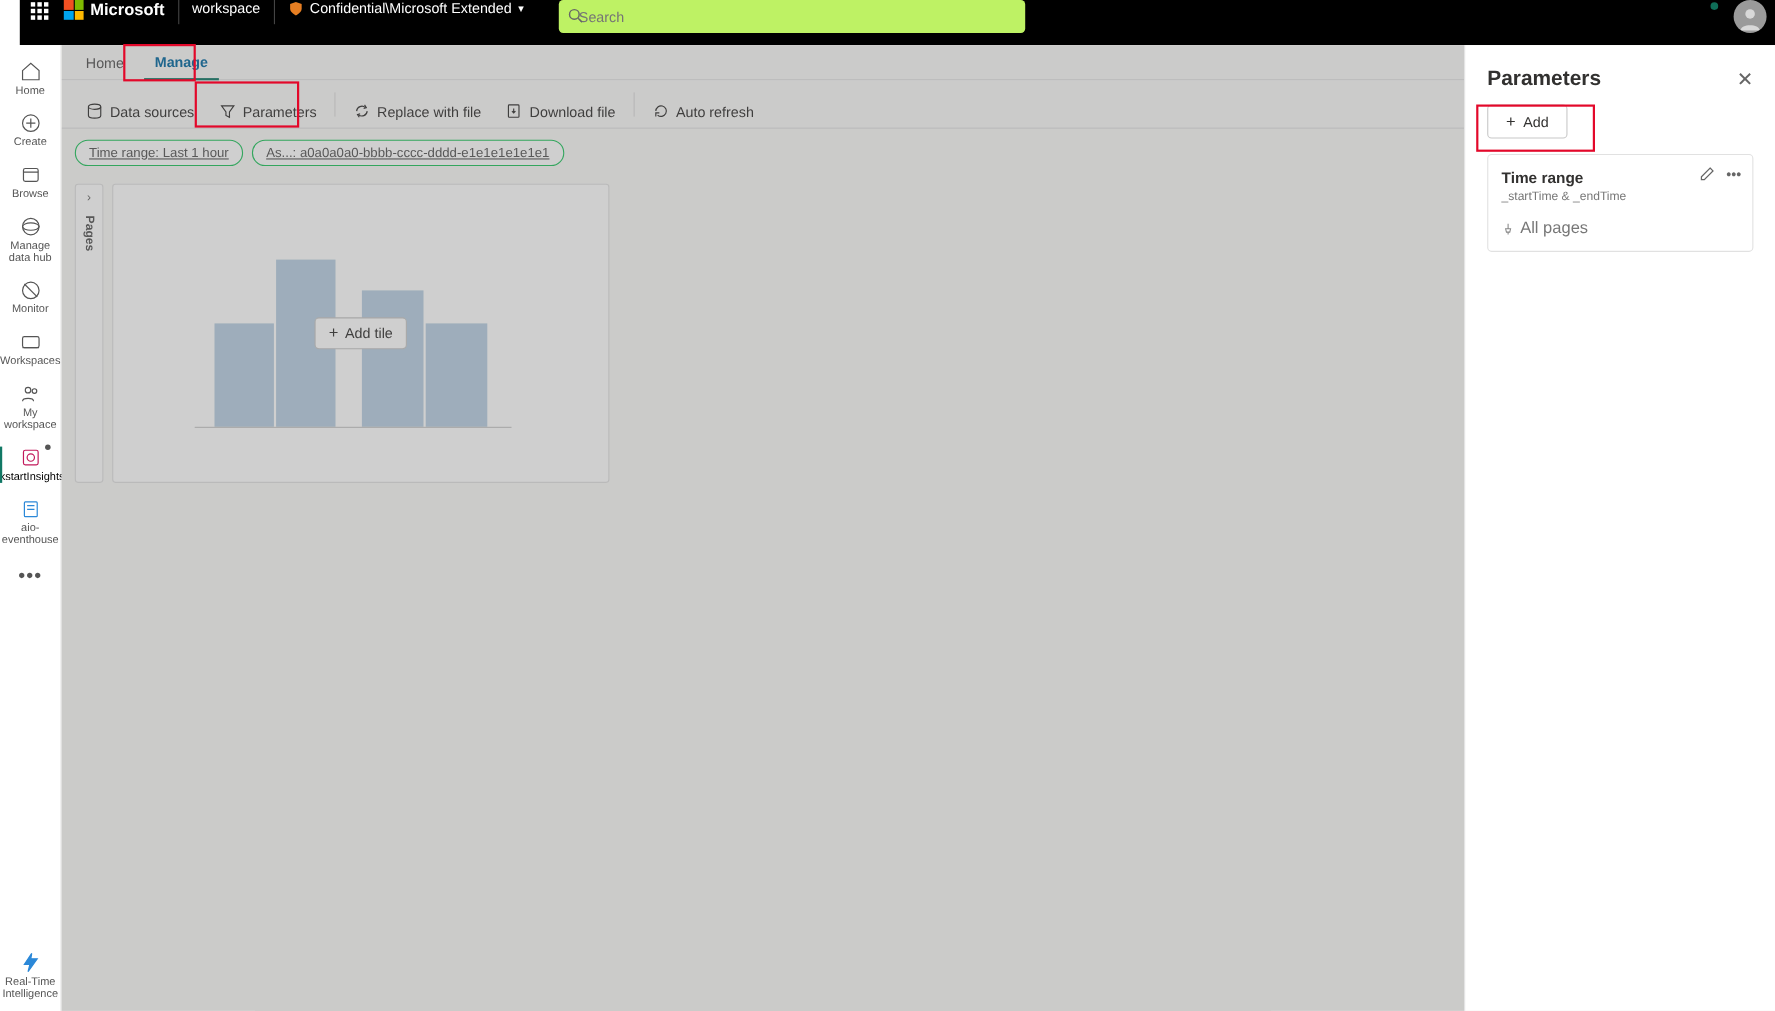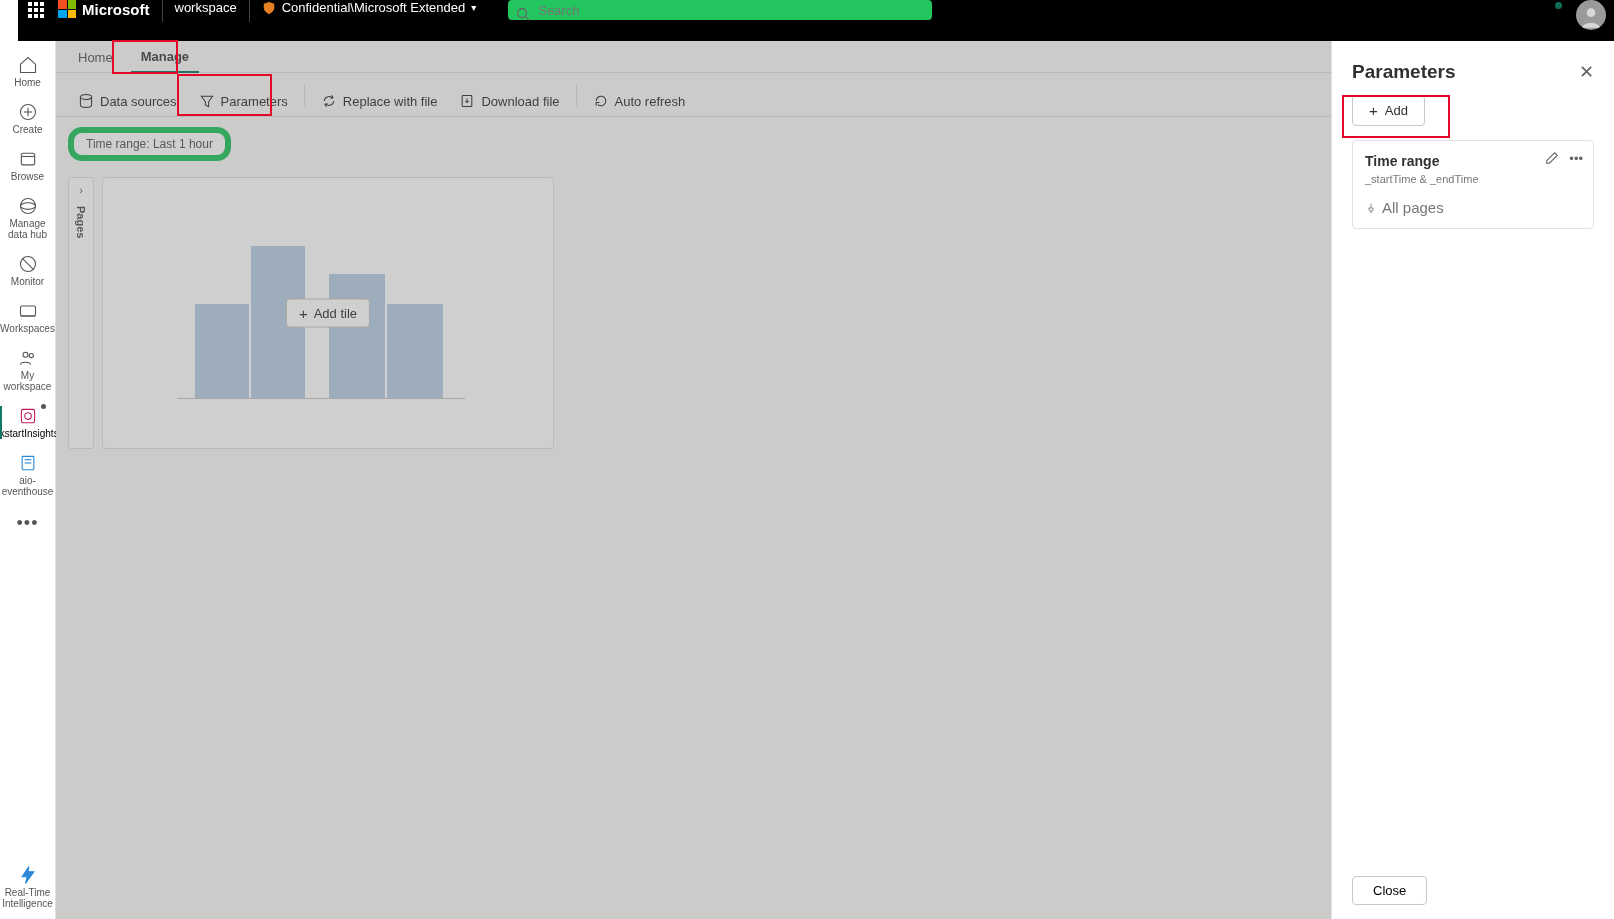--- a/index.html
+++ b/index.html
@@ -12,21 +12,21 @@
 .ms-logo { display: flex; align-items: center; gap: 6px; }
 .ms-squares { width: 18px; height: 18px; display: grid; grid-template-columns: 1fr 1fr; grid-template-rows: 1fr 1fr; gap: 1px; }
 .ms-squares span:nth-child(1){background:#f25022}.ms-squares span:nth-child(2){background:#7fba00}.ms-squares span:nth-child(3){background:#00a4ef}.ms-squares span:nth-child(4){background:#ffb900}
 .ms-logo-text { font-size: 15px; font-weight: 600; }
 .vdiv { width: 1px; height: 22px; background: #444; }
 .tenant { font-size: 13px; }
 .sensitivity { display: flex; align-items: center; gap: 6px; font-size: 13px; cursor: pointer; }
 .shield-icon { width: 14px; height: 14px; }
 .chev { font-size: 10px; }
 .search-wrap { margin-left: 20px; flex: 0 0 424px; }
-.search-input { width: 100%; height: 20px; border: none; border-radius: 4px; padding: 0 10px 0 30px; background: #22c55e; font-size: 13px; }
+.search-input { width: 100%; height: 30px; border: none; border-radius: 4px; padding: 0 10px 0 18px; background: #bef264; font-size: 13px; }
 .search-holder { position: relative; }
 .search-glyph { position: absolute; left: 8px; top: 7px; color: #666; }
 .spacer { flex: 1; }
 .presence { position: relative; width: 24px; height: 24px; }
 .presence-dot { width: 11px; height: 11px; background: #0f6e58; border-radius: 50%; border: 2px solid #000; position: absolute; right: 0; top: 0; }
 .avatar { width: 30px; height: 30px; border-radius: 50%; background: #9a9a9a; display: flex; align-items: flex-end; justify-content: center; overflow: hidden; }
 .avatar svg { width: 26px; height: 26px; fill: #d8d8d8; }
 
 
 .shell { display: flex; height: calc(919px - 41px); }
@@ -39,29 +39,29 @@
 .nav-more { font-size: 18px; letter-spacing: 1px; color: #555; cursor: pointer; padding: 8px 0; }
 .nav-fill { flex: 1; }
 .nav-bottom { padding-bottom: 10px; }
 
 
 .main { flex: 1; position: relative; background: #f9f9f7; }
 .overlay-dim { position: absolute; inset: 0; background: rgba(96,96,96,0.30); z-index: 2; }
 
 .tabs-row { height: 32px; display: flex; align-items: flex-end; padding: 0 12px; gap: 8px; border-bottom: 1px solid #e1e1e1; background: #faf9f8; }
 .tab { padding: 6px 10px 7px; font-size: 13px; cursor: pointer; color: #555; }
-.tab.active { border-bottom: 2px solid #117865; color: #404040; font-weight: 600; margin-bottom: -1px; }
+.tab.active { border-bottom: 2px solid #117865; color: #0369a1; font-weight: 600; margin-bottom: -1px; }
 
 .toolbar { height: 44px; display: flex; align-items: center; padding: 0 12px; gap: 2px; border-bottom: 1px solid #e1e1e1; background: #faf9f8; }
 .tool-btn { display: flex; align-items: center; gap: 6px; padding: 6px 10px; font-size: 13px; cursor: pointer; border-radius: 4px; color: #323130; margin-top: 13px; }
 .tool-btn svg { width: 16px; height: 16px; stroke: #323130; fill: none; stroke-width: 1.3; }
 .tool-divider { width: 1px; height: 22px; background: #ddd; margin: 0 4px; }
 
 .pills-row { padding: 10px 12px; display: flex; gap: 8px; align-items: center; }
-.pill { border: 6px solid #22c55e; background: #fff; border-radius: 14px; padding: 4px 12px; font-size: 12px; color: #555; cursor: pointer; }
+.pill { border: 1px solid #22c55e; background: #fff; border-radius: 14px; padding: 4px 12px; font-size: 12px; color: #555; cursor: pointer; text-decoration: underline; }
 
 .canvas { padding: 6px 12px; display: flex; gap: 8px; }
 .pages-rail { width: 26px; border: 1px solid #e1e1e1; border-radius: 3px; background: #fff; display: flex; flex-direction: column; align-items: center; padding-top: 6px; height: 272px; }
 .pages-rail .chev-r { font-size: 11px; color: #666; cursor: pointer; }
 .pages-label { writing-mode: vertical-rl; font-size: 11px; color: #555; margin-top: 10px; font-weight: 600; }
 
 .tile-card { width: 452px; height: 272px; border: 1px solid #e1e1e1; border-radius: 3px; background: #fff; position: relative; }
 .chart-placeholder { position: absolute; left: 78px; top: 56px; width: 280px; height: 164px; }
 .bar { position: absolute; bottom: 0; background: #b9cfe2; }
 .add-tile-btn { position: absolute; left: 50%; top: 50%; transform: translate(-50%,-50%); border: 1px solid #c8c8c8; background: #fff; padding: 6px 12px; border-radius: 4px; font-size: 13px; display: flex; align-items: center; gap: 6px; cursor: pointer; }
@@ -265,20 +265,21 @@
         <svg viewBox="0 0 20 20">
             <path d="M4 10a6 6 0 1 1 2 4.5"></path>
             <path d="M4 16v-4h4"></path>
           </svg>
         <span>Auto refresh</span>
       </div>
     </div>
 
     <div class="pills-row">
       <div class="pill">Time range: Last 1 hour</div>
+      <div class="pill">As...: a0a0a0a0-bbbb-cccc-dddd-e1e1e1e1e1e1</div>
     </div>
 
     <div class="canvas">
       <div class="pages-rail">
         <span class="chev-r">›</span>
         <span class="pages-label">Pages</span>
       </div>
       <div class="tile-card">
         <div class="chart-placeholder">
           <div class="bar" style="left:14px;width:54px;height:94px;"></div>
@@ -323,20 +324,17 @@
           <div class="param-card-title">Time range</div>
           <div class="param-card-sub">_startTime &amp; _endTime</div>
           <div class="param-card-scope">
             <svg width="12" height="12" viewBox="0 0 16 16" stroke="#888" fill="none" stroke-width="1.3">
                 <path d="M8 2v6m-3 0h6l-1 4H6zM8 12v3"></path>
               </svg>
             <span>All pages</span>
           </div>
         </div>
       </div>
-      <div class="panel-footer">
-        <button class="close-btn">Close</button>
-      </div>
       <div class="hl" style="left:10px;top:54px;width:108px;height:43px;"></div>
     </div>
 
   </div>
 </div>
 
 </body></html>

